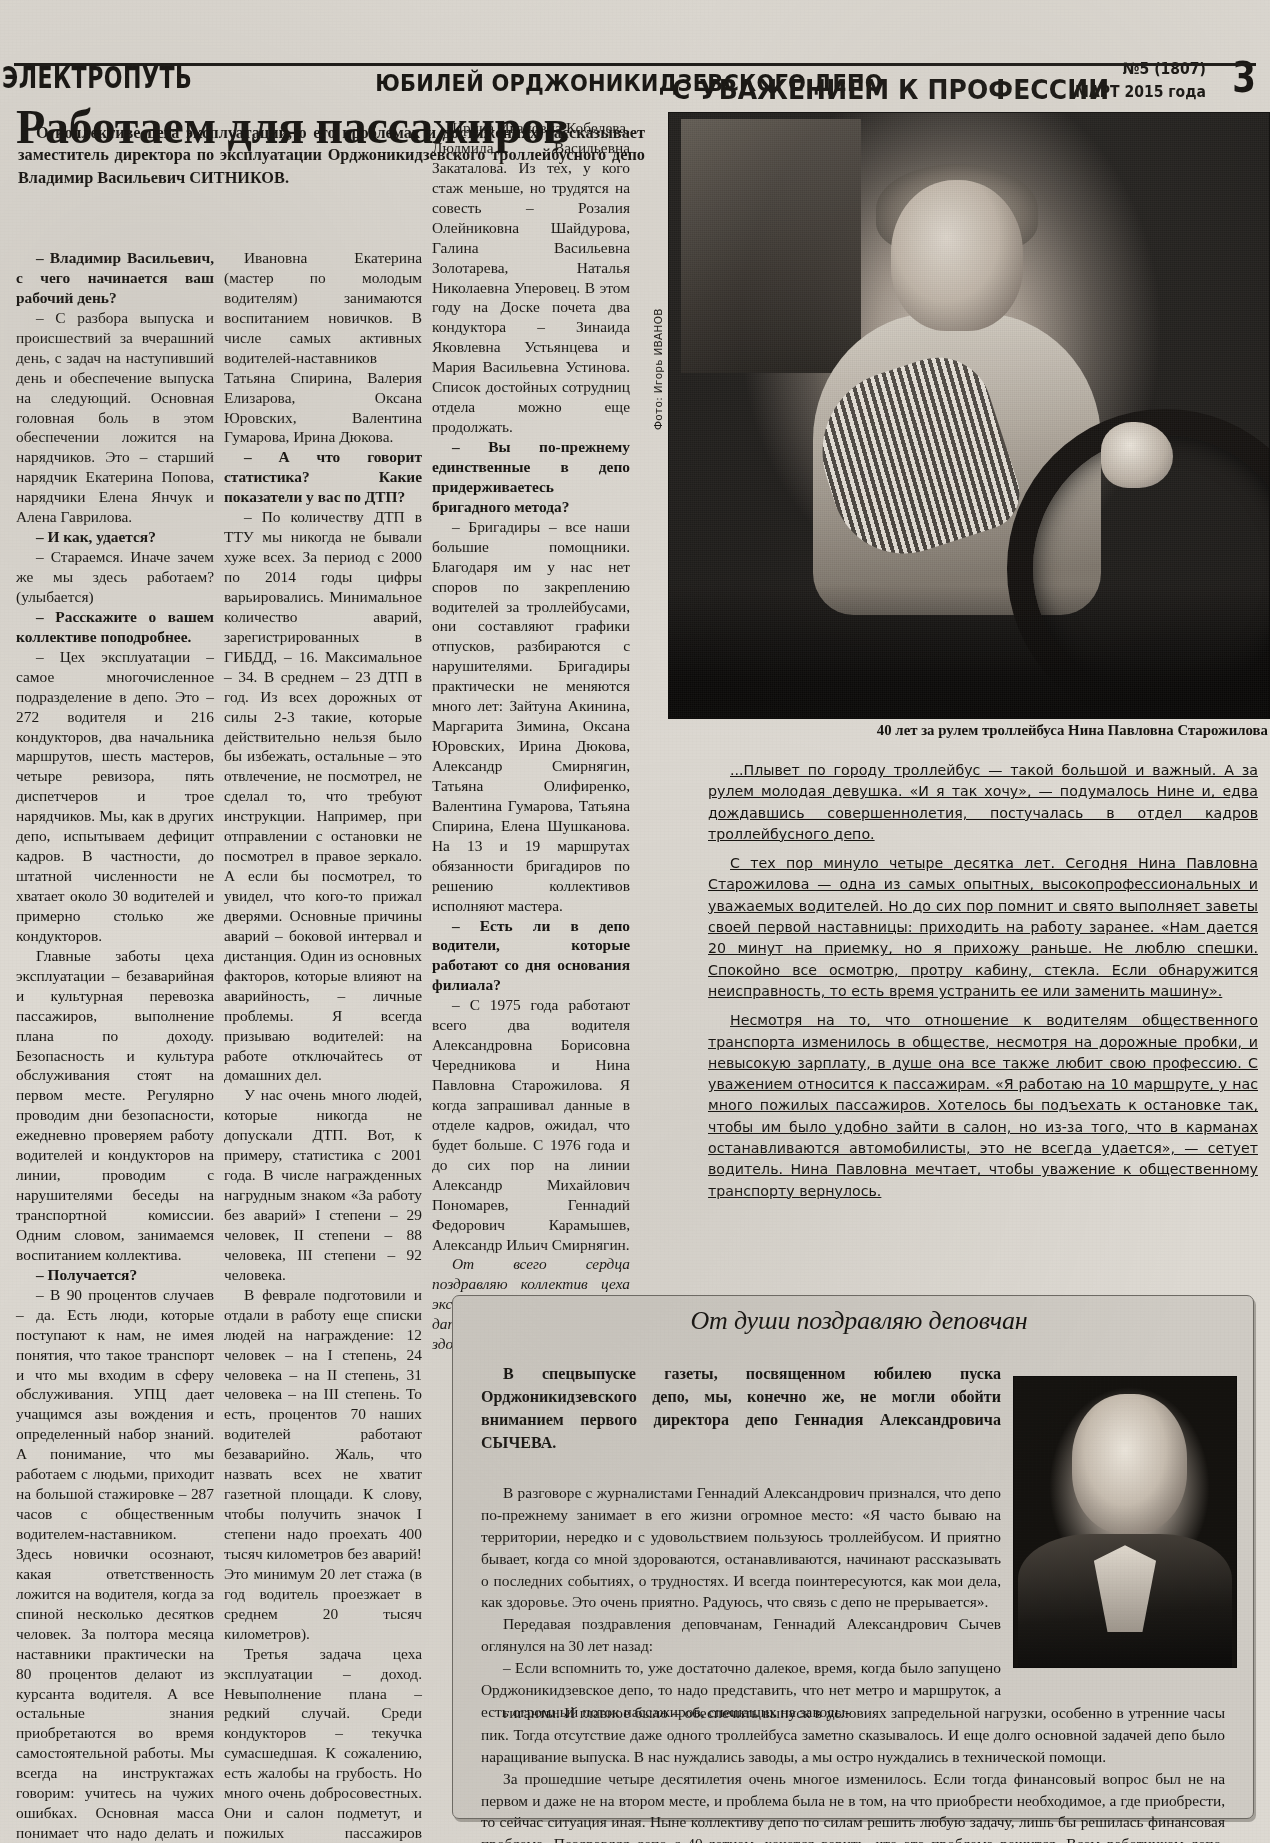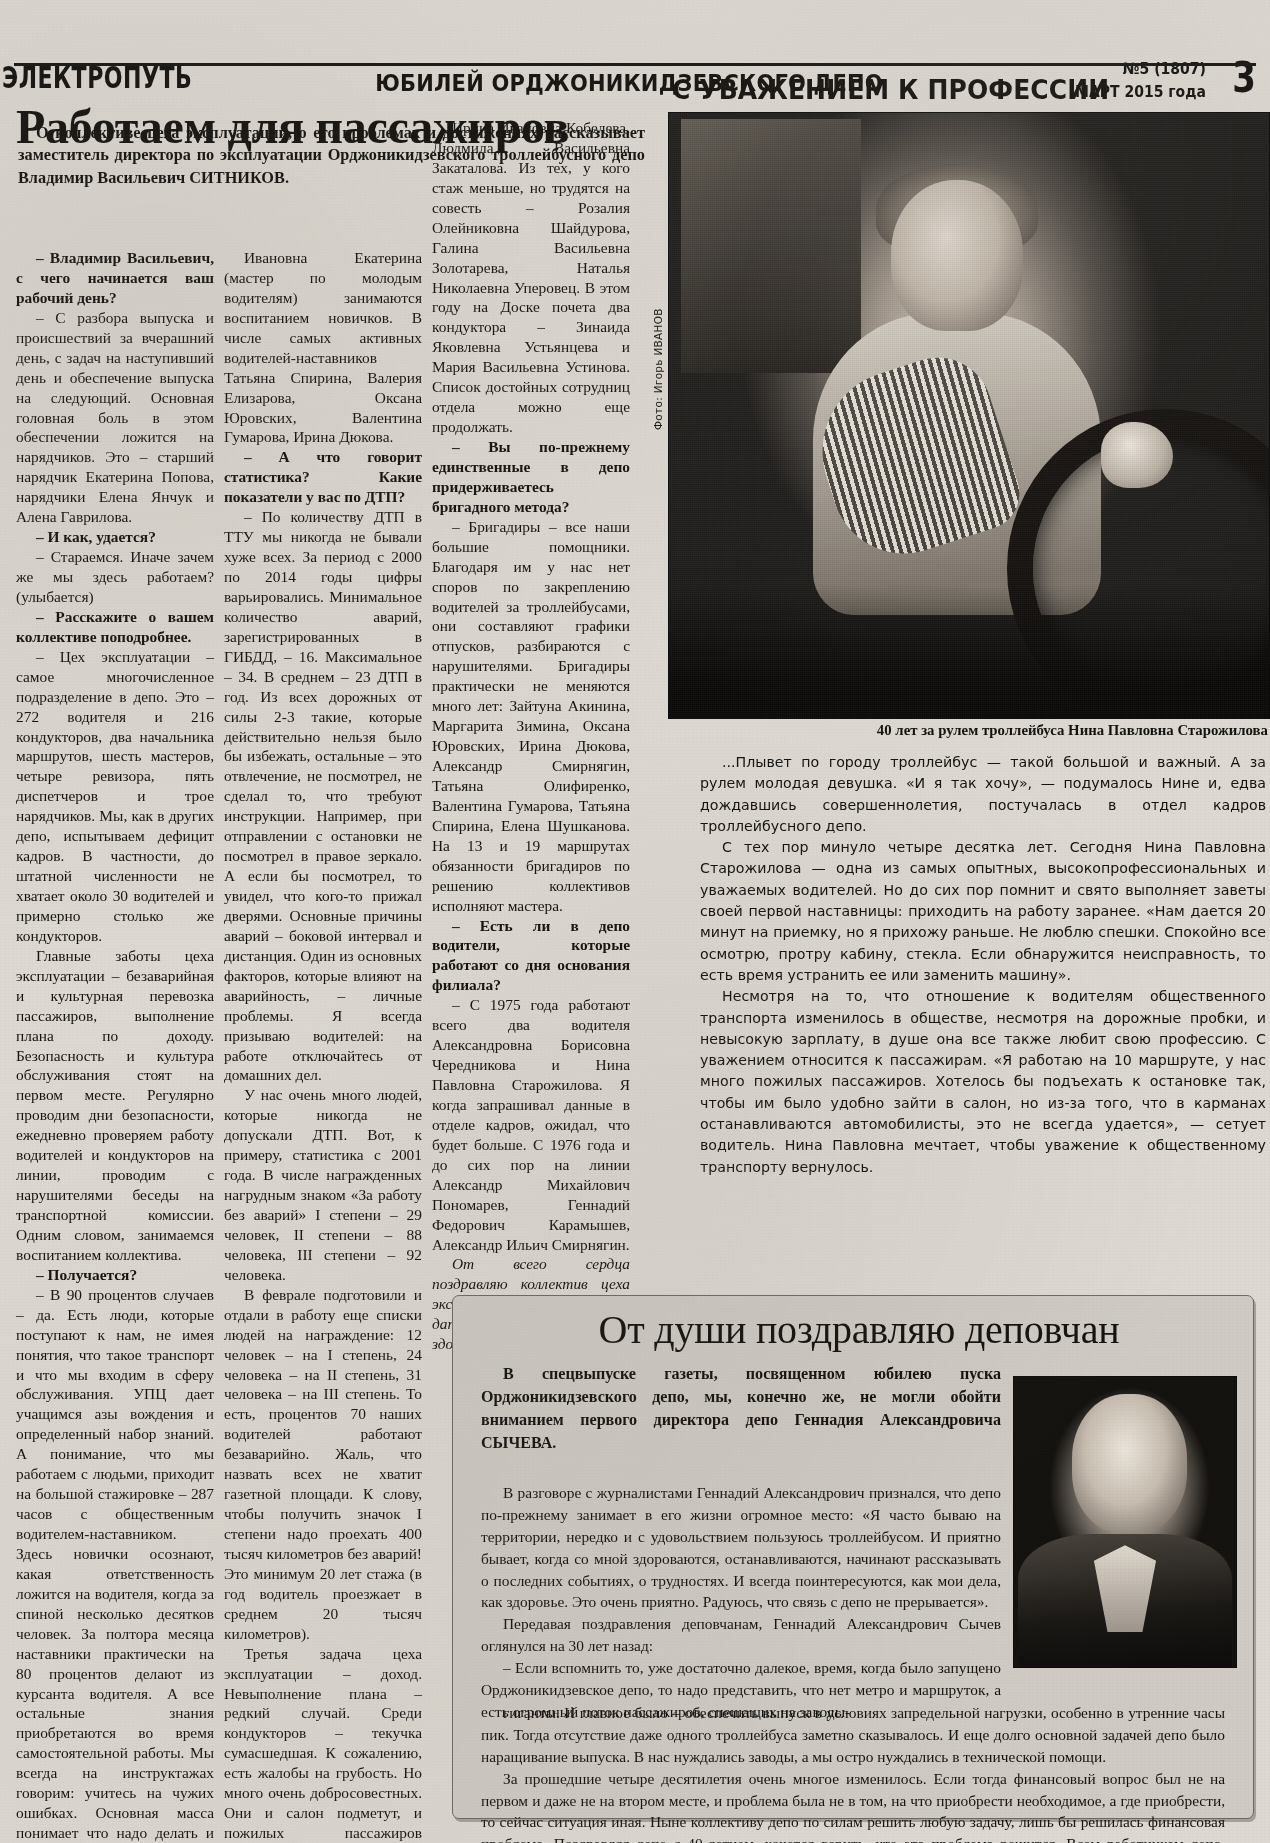--- a/index.html
+++ b/index.html
@@ -227,38 +227,39 @@
 
   
   .right-col {
     position: absolute;
     left: 700px; top: 752px; width: 566px;
     font-family: "DejaVu Sans", sans-serif;
     font-size: 14.2px;
     line-height: 1.5;
     text-align: justify;
   }
-  .right-col p { margin: 0; text-indent: 22px; }
+  .right-col p { margin: 8px; text-indent: 22px; text-decoration: underline; }
 
   
   .box {
     position: absolute;
     left: 452px; top: 1295px;
     width: 800px; height: 522px;
     background: #cfcbc4;
     border: 1px solid #6d6a64;
     border-radius: 7px;
     box-shadow: 2px 3px 0 rgba(60,57,52,.35);
   }
   .box-title {
     position: absolute;
     left: 12px; right: 0; top: 10px;
     text-align: center;
     font-family: "Liberation Serif", serif;
-    font-size: 40px;
+    font-style: italic;
+    font-size: 26px;
     letter-spacing: -.2px;
   }
   .box-lead {
     position: absolute;
     left: 28px; top: 66px; width: 520px;
     font-weight: bold;
     font-size: 16.1px;
     line-height: 1.43;
     text-align: justify;
     text-indent: 22px;

